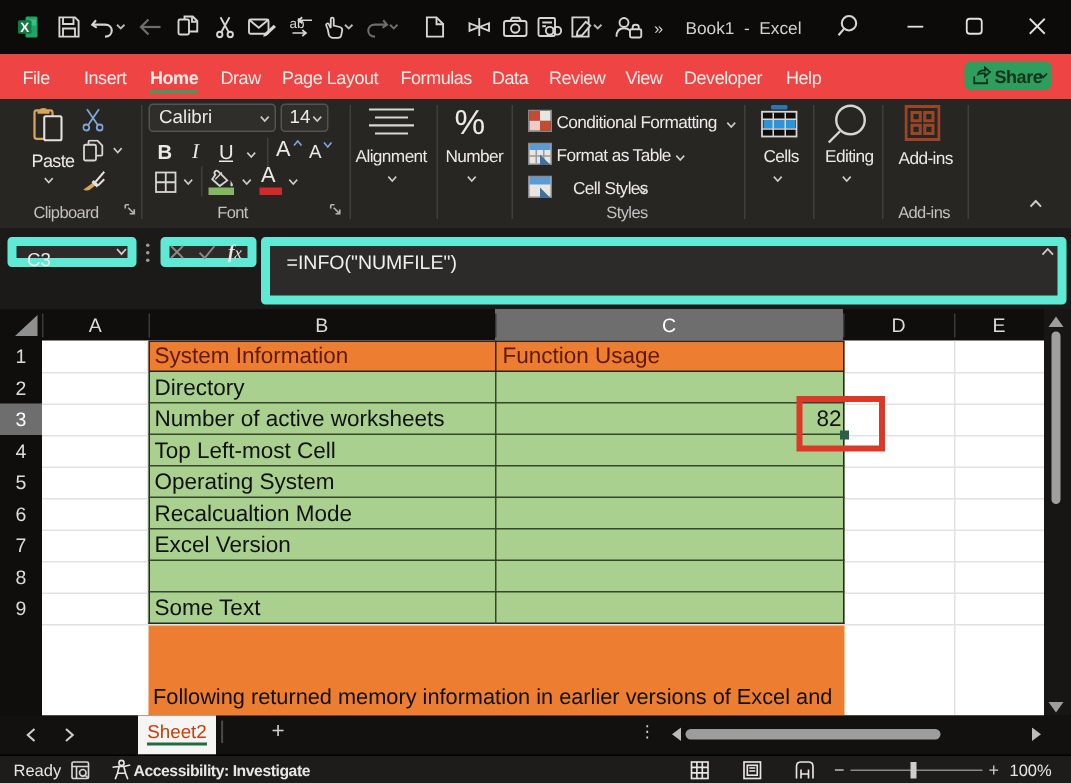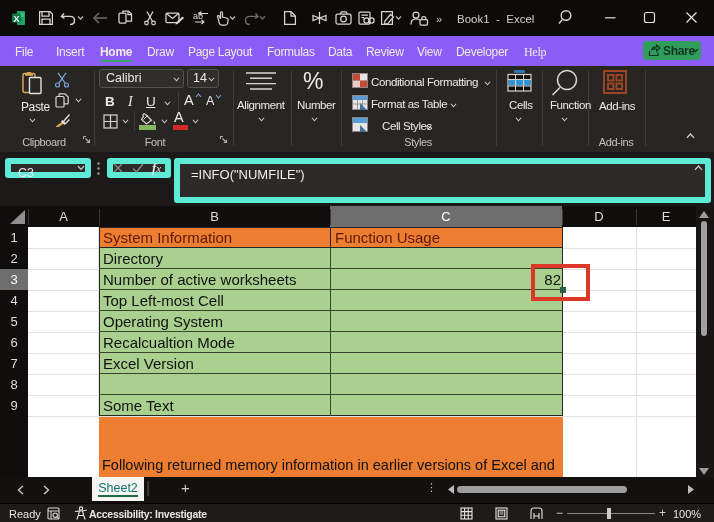--- a/index.html
+++ b/index.html
@@ -3,21 +3,21 @@
 <meta charset="utf-8">
 <style>
 *{margin:0;padding:0;box-sizing:border-box;}
 html,body{width:714px;height:522px;overflow:hidden;}
 body{font-family:"Liberation Sans",sans-serif;background:#0d0c0b;position:relative;}
 .abs{position:absolute;}
 svg{display:block;}
 
 #titlebar{position:absolute;left:0;top:0;width:714px;height:36px;background:#0c0b0a;}
 
-#menubar{position:absolute;left:0;top:36px;width:714px;height:30px;background:#8b5cf6;color:#edebe8;font-size:12px;letter-spacing:-0.3px;}
+#menubar{position:absolute;left:0;top:36px;width:714px;height:30px;background:#ef4444;color:#edebe8;font-size:12px;letter-spacing:-0.3px;}
 #menubar .mi{position:absolute;top:9px;}
 
 #ribbon{position:absolute;left:0;top:66px;width:714px;height:86px;background:#282623;color:#e9e7e4;}
 #ribbon .sep{position:absolute;top:4px;height:76px;width:1px;background:#413f3c;}
 .glabel{position:absolute;top:70px;font-size:11px;letter-spacing:-0.4px;color:#c3c1be;text-align:center;}
 .chev{position:absolute;width:7px;height:7px;}
 .rtext{font-size:11.5px;letter-spacing:-0.4px;color:#eceae7;position:absolute;}
 .combo{position:absolute;background:#2f2e2b;border:1px solid #55534f;border-radius:3px;color:#eceae7;font-size:12.5px;}
 
 #fbar{position:absolute;left:0;top:152px;width:714px;height:54px;background:#1b1a18;}
@@ -132,21 +132,21 @@
   <span class="mi" style="left:15px;">File</span>
   <span class="mi" style="left:56px;">Insert</span>
   <span class="mi" style="left:100px;font-weight:bold;">Home</span>
   <span class="mi" style="left:147px;">Draw</span>
   <span class="mi" style="left:188px;">Page Layout</span>
   <span class="mi" style="left:267px;">Formulas</span>
   <span class="mi" style="left:328px;">Data</span>
   <span class="mi" style="left:366px;">Review</span>
   <span class="mi" style="left:417px;">View</span>
   <span class="mi" style="left:456px;">Developer</span>
-  <span class="mi" style="left:524px;font-family:Liberation Serif, serif;">Help</span>
+  <span class="mi" style="left:524px;">Help</span>
   <div class="abs" style="left:100px;top:24px;width:32px;height:2px;background:#35a264;"></div>
   <div class="abs" style="left:643px;top:5px;width:58px;height:19px;background:#2f9e5c;border-radius:4px;"></div>
   <svg class="abs" style="left:648px;top:8px;" width="13" height="13" viewBox="0 0 13 13">
       <g stroke="#11331f" stroke-width="1.2" fill="none">
         <path d="M1.5 7 L1.5 11.5 L10 11.5 L10 8.5"></path>
         <path d="M4 5.5 C4.5 3.5 6.5 2.8 8.6 3 L8.6 1 L12 4 L8.6 7 L8.6 5 C6.5 4.7 5 5 4 5.5 Z"></path>
       </g>
     </svg>
   <span class="abs" style="left:663px;top:8px;color:#11331f;font-size:12px;font-weight:bold;letter-spacing:-0.3px;">Share</span>
   <svg class="abs" style="left:691.5px;top:12px;" width="7" height="5" viewBox="0 0 7 5">
@@ -321,21 +321,21 @@
   <svg class="chev" style="left:515px;top:50px;" width="8" height="6" viewBox="0 0 8 6">
       <path d="M1 1 L4 4.4 L7 1" stroke="#cfcdca" stroke-width="1.2" fill="none"></path>
     </svg>
 
   <svg class="abs" style="left:551px;top:3px;" width="28" height="27" viewBox="0 0 28 27">
       <g stroke="#d8d6d3" stroke-width="1.6" fill="none">
         <circle cx="16" cy="11" r="9.5"></circle>
         <path d="M9 18.5 L1.5 26"></path>
       </g>
     </svg>
-  <div class="rtext" style="left:550px;top:33px;">Function</div>
+  <div class="rtext" style="left:550px;top:33px;">Editing</div>
   <svg class="chev" style="left:561px;top:50px;" width="8" height="6" viewBox="0 0 8 6">
       <path d="M1 1 L4 4.4 L7 1" stroke="#cfcdca" stroke-width="1.2" fill="none"></path>
     </svg>
 
   <svg class="abs" style="left:603px;top:4px;" width="24" height="24" viewBox="0 0 24 24">
       <g stroke="#9c4524" stroke-width="2" fill="none">
         <rect x="1" y="1" width="22" height="22"></rect>
         <rect x="5" y="5" width="5.5" height="5.5"></rect>
         <rect x="13.5" y="5" width="5.5" height="5.5"></rect>
         <rect x="5" y="13.5" width="5.5" height="5.5"></rect>
@@ -465,21 +465,21 @@
   <div class="abs" style="left:701px;top:15px;width:6px;height:115px;background:#a0a0a0;border-radius:3px;"></div>
 </div>
 
 <div id="tabbar">
   <svg class="abs" style="left:17px;top:8px;" width="7" height="10" viewBox="0 0 7 10">
       <path d="M6 1 L1.5 5 L6 9" stroke="#cfcdca" stroke-width="1.4" fill="none"></path>
     </svg>
   <svg class="abs" style="left:43px;top:8px;" width="7" height="10" viewBox="0 0 7 10">
       <path d="M1 1 L5.5 5 L1 9" stroke="#cfcdca" stroke-width="1.4" fill="none"></path>
     </svg>
-  <div class="abs" style="left:92px;top:0;width:52px;height:24px;background:#f6f5f4;color:#0f766e;font-size:12.5px;text-align:center;line-height:22px;">Sheet2<div style="margin:-4px auto 0;width:40px;height:2px;background:#1f6b43;"></div></div>
+  <div class="abs" style="left:92px;top:0;width:52px;height:40px;background:#f6f5f4;color:#c2410c;font-size:12.5px;text-align:center;line-height:22px;">Sheet2<div style="margin:-4px auto 0;width:40px;height:2px;background:#1f6b43;"></div></div>
   <span class="abs" style="left:146px;top:2px;color:#4a4a48;">|</span>
   <span class="abs" style="left:181px;top:2px;font-size:15px;color:#cfcdca;">+</span>
   <span class="abs" style="left:426px;top:4px;font-size:11px;color:#cfcdca;">⋮</span>
   <svg class="abs" style="left:447px;top:8px;" width="8" height="9" viewBox="0 0 8 9">
       <path d="M7 0 L1 4.5 L7 9 Z" fill="#bdbbb8"></path>
     </svg>
   <div class="abs" style="left:457px;top:9px;width:170px;height:7px;background:#9d9d9d;border-radius:3.5px;"></div>
   <svg class="abs" style="left:687px;top:8px;" width="8" height="9" viewBox="0 0 8 9">
       <path d="M1 0 L7 4.5 L1 9 Z" fill="#bdbbb8"></path>
     </svg>

